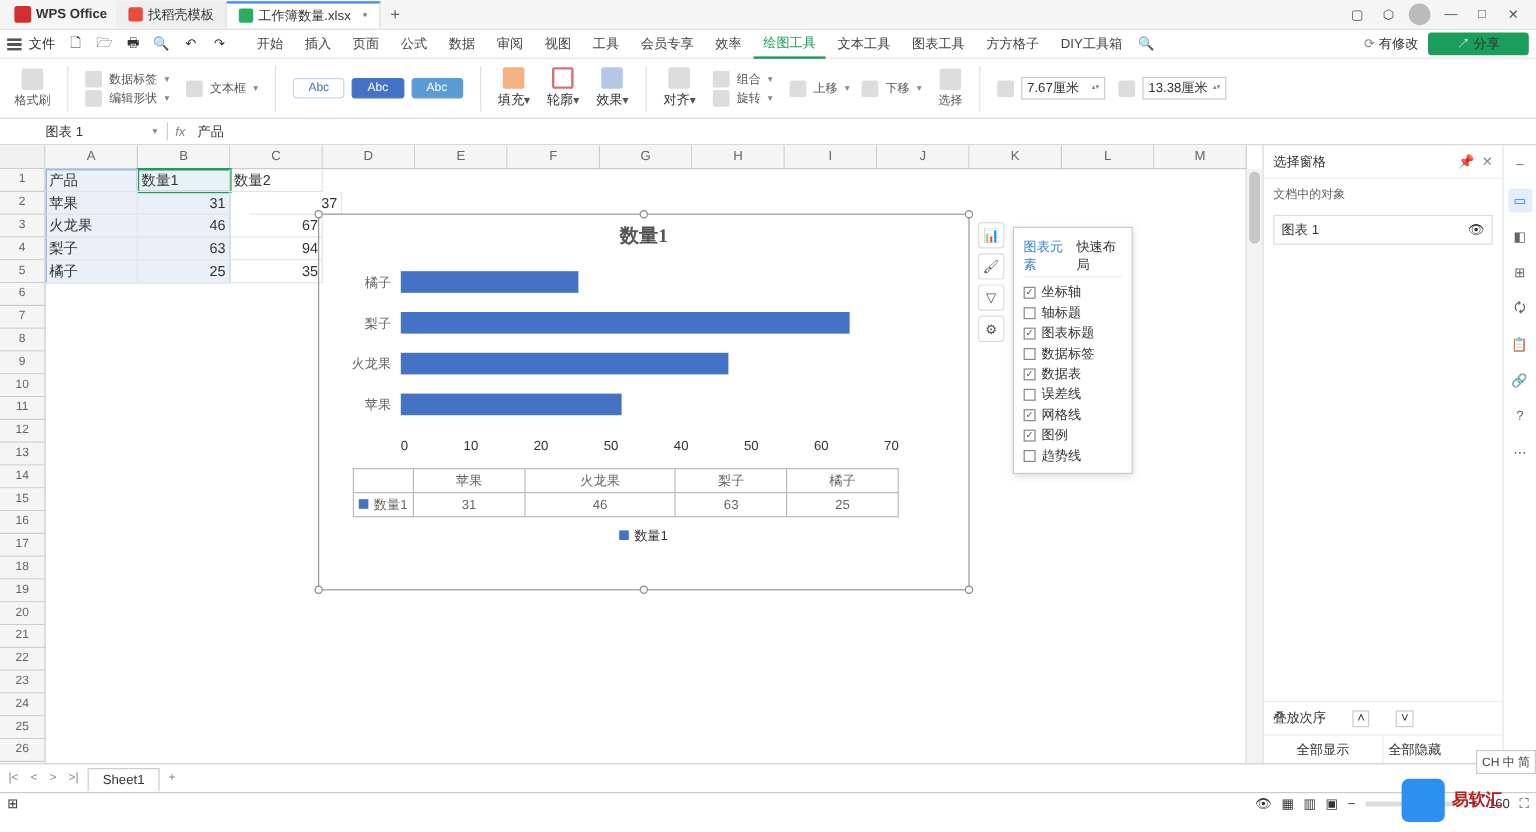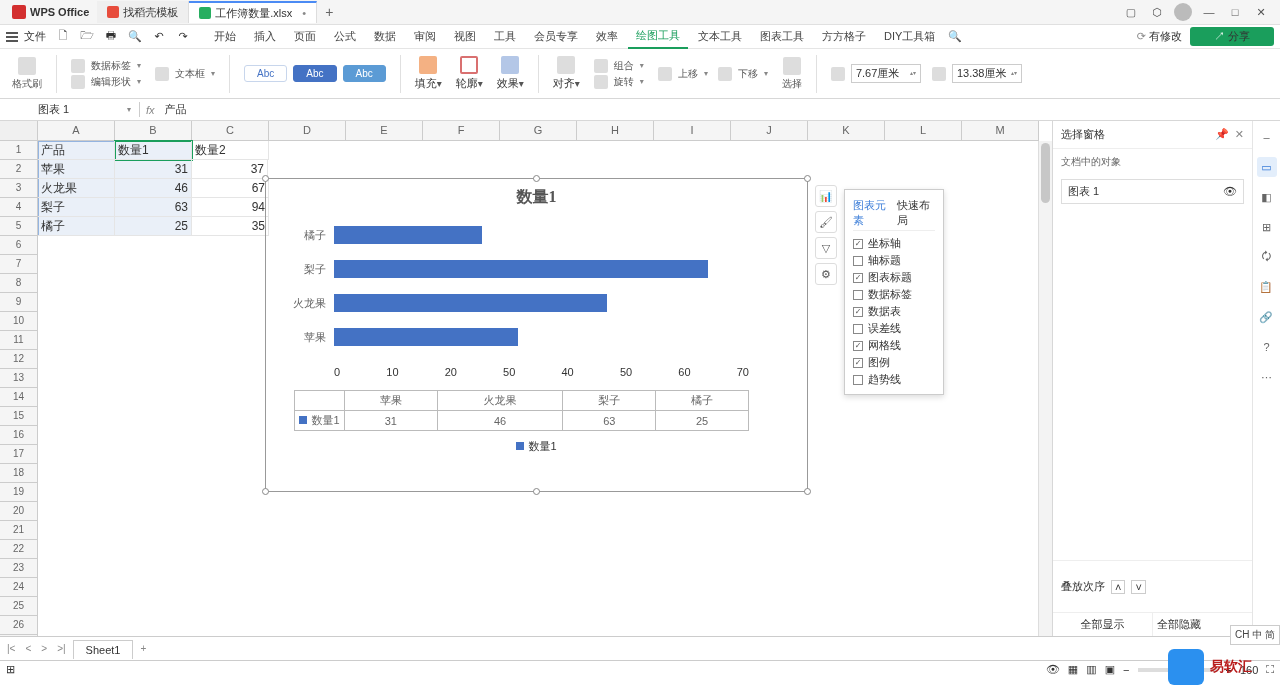--- a/index.html
+++ b/index.html
@@ -72,21 +72,21 @@
 .elem-menu{position:absolute;background:#fff;border:1px solid #ccc;box-shadow:0 2px 6px rgba(0,0,0,.15);padding:6px 8px;width:100px}
 .elem-tabs{display:flex;gap:6px;border-bottom:1px solid #eee;margin-bottom:4px;font-size:10px}
 .elem-tabs span{padding:2px 0}
 .elem-tabs .act{color:#3b7dd8}
 .chk-row{display:flex;align-items:center;gap:5px;padding:1px 0;font-size:10px}
 .chk{width:10px;height:10px;border:1px solid #888;display:inline-flex;align-items:center;justify-content:center;font-size:8px;color:#555}
 .rpanel{width:200px;border-left:1px solid #d7d7d7;display:flex;flex-direction:column}
 .rpanel-hdr{display:flex;align-items:center;padding:6px 8px;border-bottom:1px solid #eee}
 .rpanel-sub{padding:6px 8px;font-size:10px;color:#666}
 .rpanel-item{margin:4px 8px;border:1px solid #ddd;padding:4px 6px;display:flex;justify-content:space-between;align-items:center;font-size:10px}
-.rpanel-ft{margin-top:auto;padding:18px 8px;border-top:1px solid #eee;display:flex;align-items:center;gap:6px;font-size:10px;color:#666}
+.rpanel-ft{margin-top:auto;padding:6px 8px;border-top:1px solid #eee;display:flex;align-items:center;gap:22px;font-size:10px;color:#666}
 .sidestrip{width:28px;border-left:1px solid #e5e5e5;display:flex;flex-direction:column;align-items:center;gap:10px;padding-top:6px}
 .side-btn{width:20px;height:20px;display:flex;align-items:center;justify-content:center;color:#666}
 .side-btn.act{background:#e3eefb;border-radius:3px;color:#3b7dd8}
 .sheet-tabs{height:24px;border-top:1px solid #ccc;display:flex;align-items:center;padding:0 4px;gap:4px}
 .sh-nav{color:#888;padding:0 3px;font-size:10px}
 .sh-tab{padding:3px 12px;border:1px solid #ccc;border-bottom:none;background:#fff;position:relative;top:1px}
 .statusbar{height:18px;border-top:1px solid #ccc;display:flex;align-items:center;padding:0 6px;color:#666;font-size:10px}
 .vscroll{position:absolute;right:0;top:20px;width:14px;bottom:0;background:#f3f3f3;border-left:1px solid #ddd}
 .vthumb{position:absolute;left:2px;right:2px;top:2px;height:60px;background:#c7c7c7;border-radius:5px}
 .watermark{position:absolute;right:28px;bottom:8px;display:flex;align-items:center;gap:6px;pointer-events:none}
@@ -308,21 +308,21 @@
         <div>27</div>
       </div>
     <div class="cells">
       <div class="sel-shade" style="left:0;top:0;width:154px;height:95px"></div>
       <div class="sel-box" style="left:76px;top:-1px;width:79px;height:21px"></div>
     <div class="cell" style="left: 0px; top: 0px;">产品</div>
         <div class="cell" style="left: 77px; top: 0px;">数量1</div>
         <div class="cell" style="left: 154px; top: 0px;">数量2</div>
         <div class="cell" style="left: 0px; top: 19px;">苹果</div>
         <div class="cell r" style="left: 77px; top: 19px;">31</div>
-        <div class="cell r" style="left: 153px; top: 19px;">37</div>
+        <div class="cell r" style="left: 170px; top: 19px;">37</div>
         <div class="cell" style="left: 0px; top: 38px;">火龙果</div>
         <div class="cell r" style="left: 77px; top: 38px;">46</div>
         <div class="cell r" style="left: 154px; top: 38px;">67</div>
         <div class="cell" style="left: 0px; top: 57px;">梨子</div>
         <div class="cell r" style="left: 77px; top: 57px;">63</div>
         <div class="cell r" style="left: 154px; top: 57px;">94</div>
         <div class="cell" style="left: 0px; top: 76px;">橘子</div>
         <div class="cell r" style="left: 77px; top: 76px;">25</div>
         <div class="cell r" style="left: 154px; top: 76px;">35</div>
       </div>

